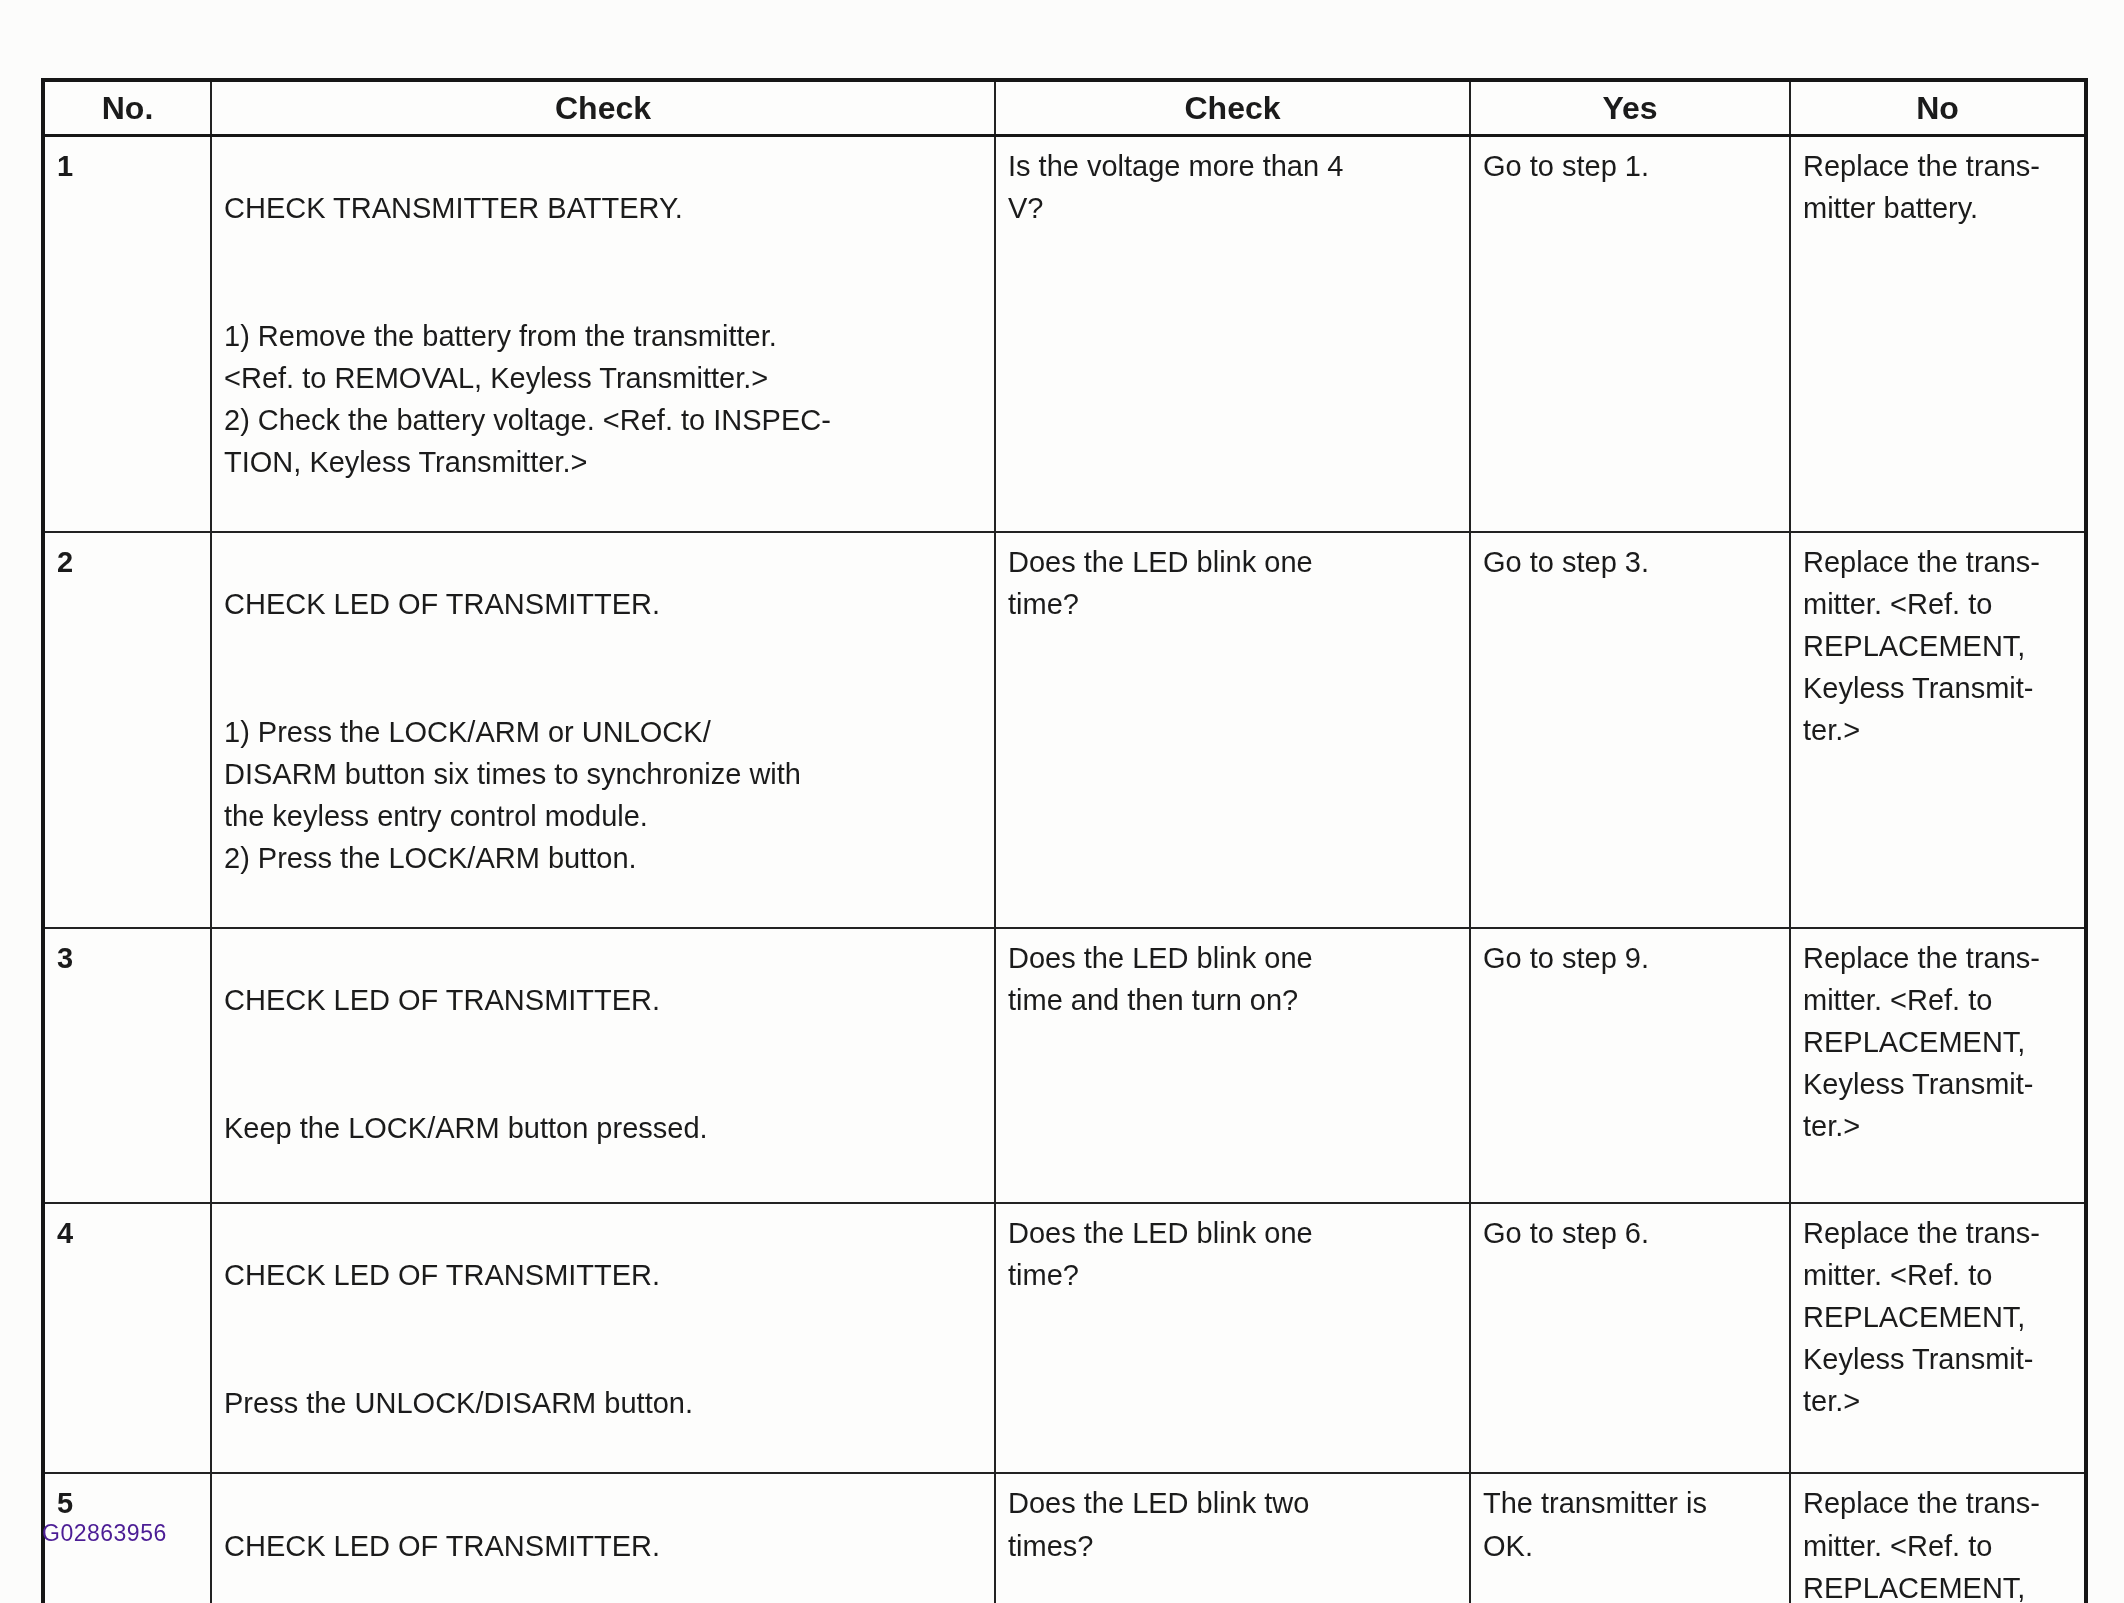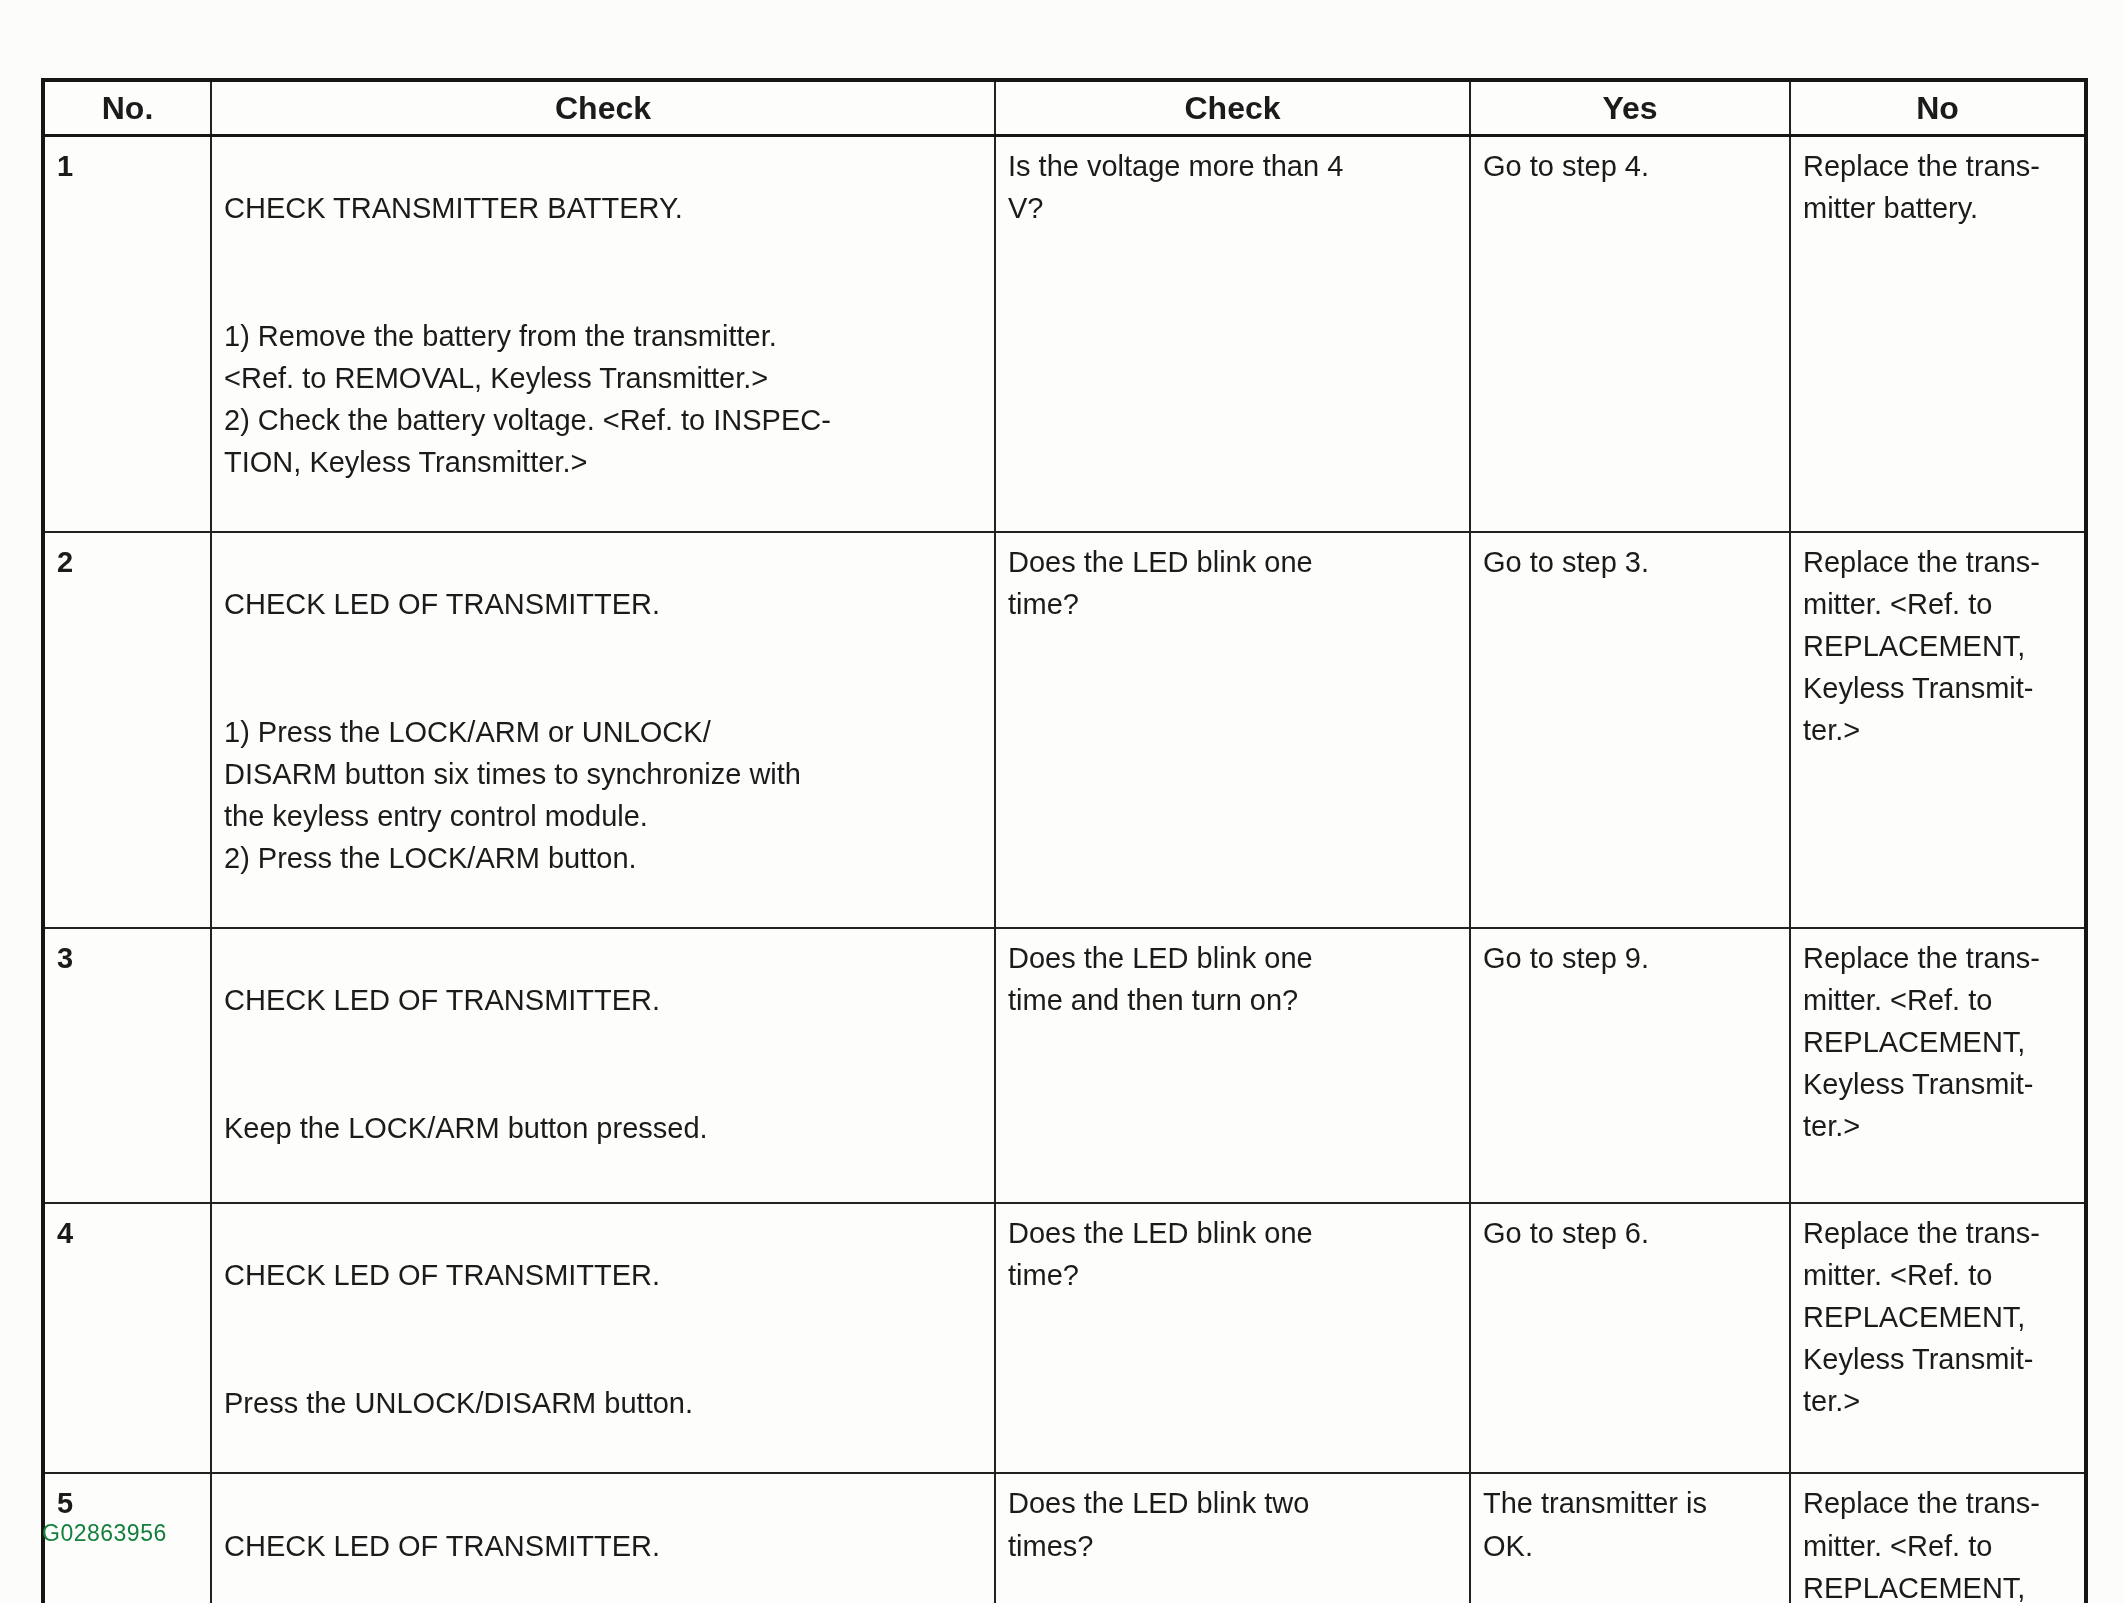--- a/index.html
+++ b/index.html
@@ -66,21 +66,21 @@
   }
   .step-body {
     white-space: pre-line;
     margin-top: 44px;
   }
   .figure-id {
     position: absolute;
     left: 42px;
     top: 1520px;
     font-size: 23px;
-    color: #15803d;
+    color: #4c1d95;
     letter-spacing: 0.5px;
   }
 </style>
 </head>
 <body>
 
 <div class="sheet">
 
   <table class="diag">
     <colgroup>
@@ -104,21 +104,21 @@
         <td class="col-no">1</td>
         <td>
           <div class="step-title">CHECK TRANSMITTER BATTERY.</div>
           <div class="step-body">1) Remove the battery from the transmitter.
 &lt;Ref. to REMOVAL, Keyless Transmitter.&gt;
 2) Check the battery voltage. &lt;Ref. to INSPEC-
 TION, Keyless Transmitter.&gt;</div>
         </td>
         <td>Is the voltage more than 4
 V?</td>
-        <td>Go to step 4.</td>
+        <td>Go to step 1.</td>
         <td>Replace the trans-
 mitter battery.</td>
       </tr>
       <tr class="r2">
         <td class="col-no">2</td>
         <td>
           <div class="step-title">CHECK LED OF TRANSMITTER.</div>
           <div class="step-body">1) Press the LOCK/ARM or UNLOCK/
 DISARM button six times to synchronize with
 the keyless entry control module.

